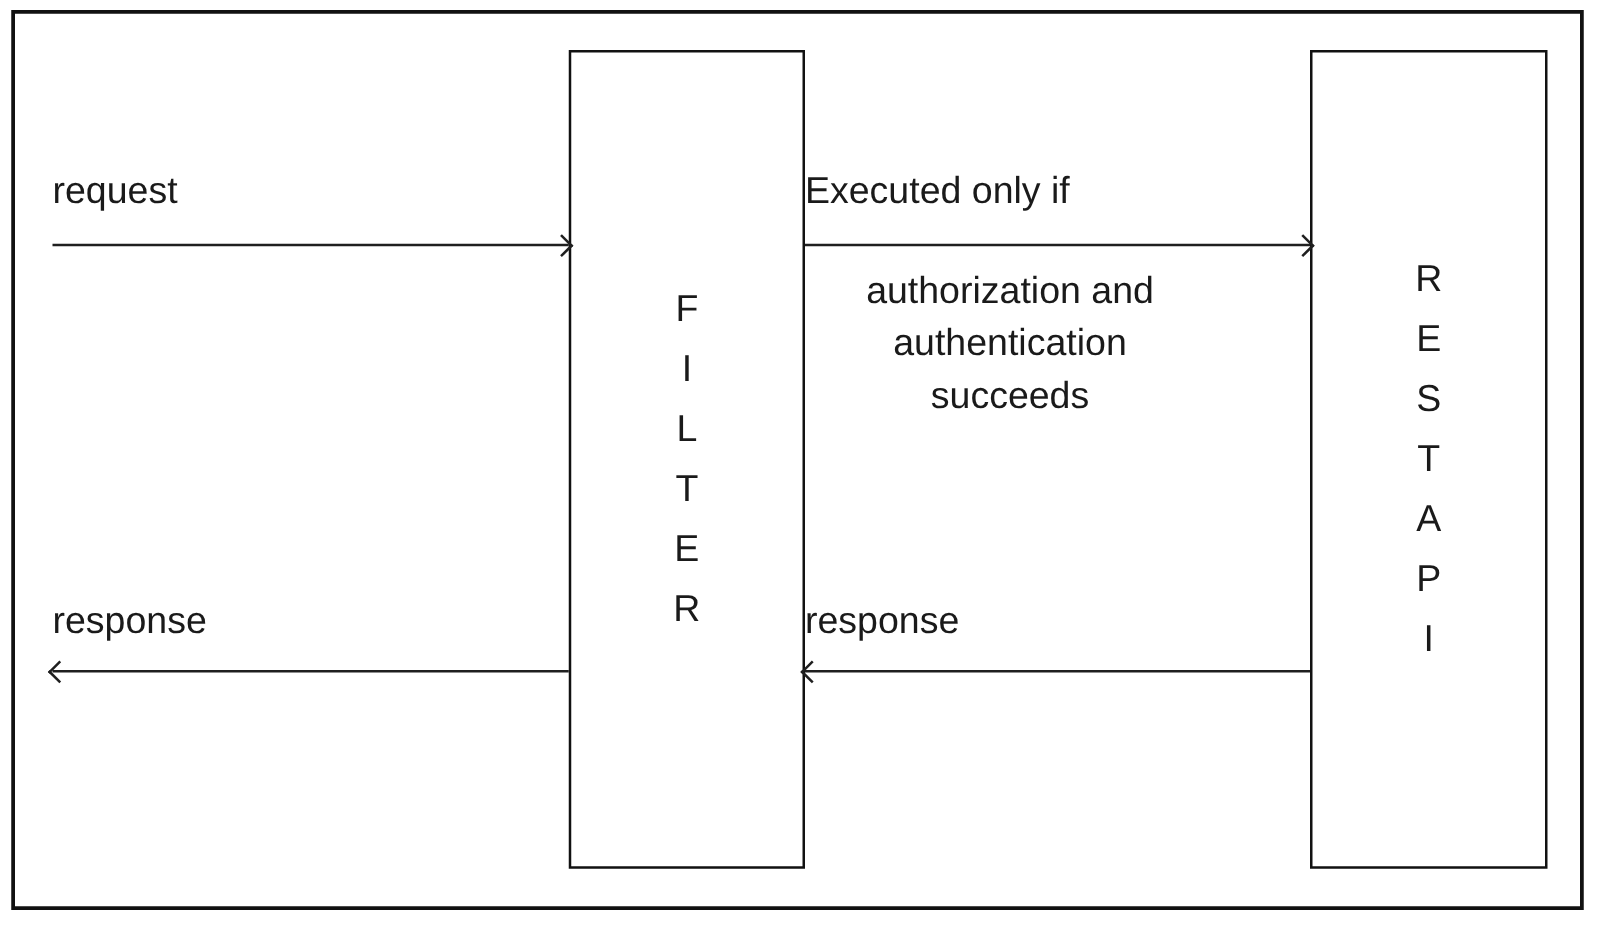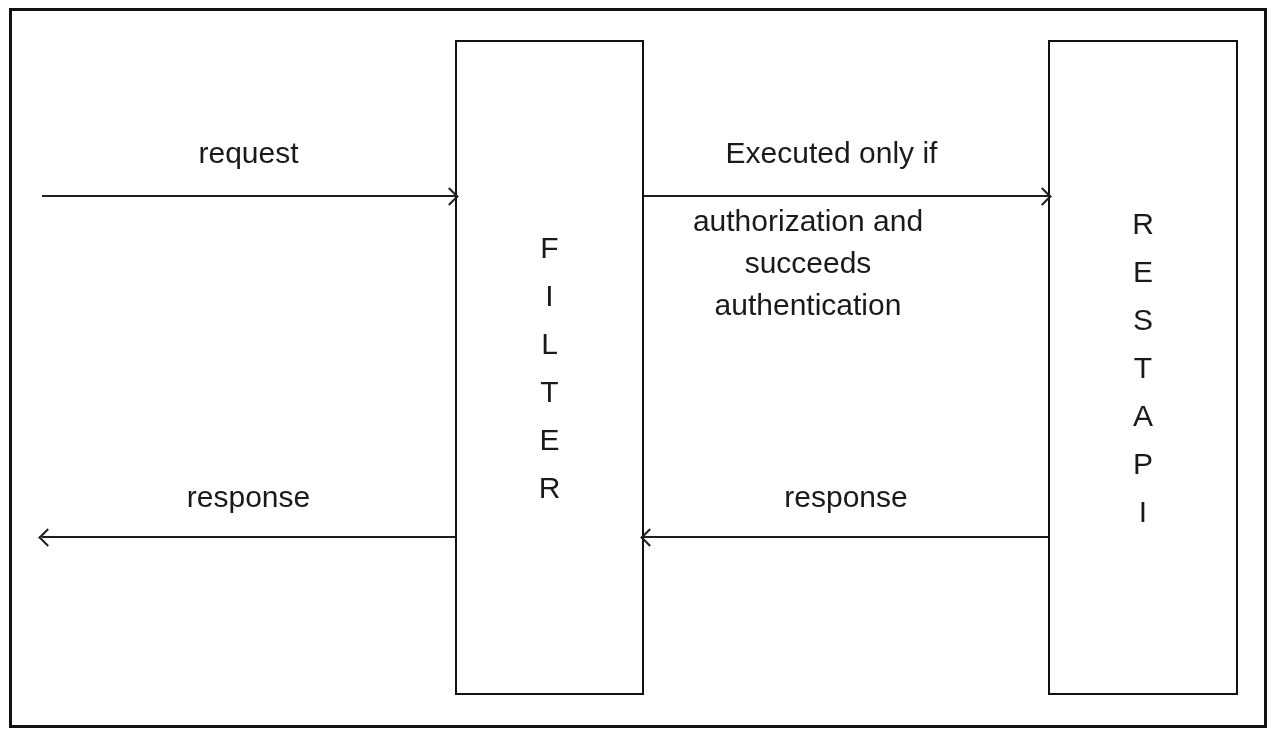--- a/index.html
+++ b/index.html
@@ -61,21 +61,20 @@
     border-right: 2px solid #1f1f1f;
     box-sizing: border-box;
   }
   .arrow.point-right::after { right: -1px; transform: rotate(45deg); }
   .arrow.point-left::after  { left: -1px;  transform: rotate(-135deg); }
 
   .arrow-label {
     position: absolute;
     font-size: 30px;
     color: #1a1a1a;
-    text-align: center;
     white-space: nowrap;
   }
   .condition-text {
     position: absolute;
     font-size: 30px;
     line-height: 42px;
     color: #1a1a1a;
     text-align: center;
   }
 </style>
@@ -103,24 +102,24 @@
     <span class="letter">A</span>
     <span class="letter">P</span>
     <span class="letter">I</span>
   </div>
 
   <div class="arrow point-right" style="left:42px; top:195px; width:413px;"></div>
   <div class="arrow-label" style="left:42px; top:136px; width:413px;">request</div>
 
   <div class="arrow point-right" style="left:644px; top:195px; width:404px;"></div>
   <div class="arrow-label" style="left:644px; top:136px; width:375px;">Executed only if</div>
-  <div class="condition-text" style="left:644px; top:200px; width:328px;">
+  <div class="condition-text" style="left:644px; top:212px; width:328px;">
     <div>authorization and</div>
+    <div>authentication</div>
     <div>succeeds</div>
-    <div>authentication</div>
   </div>
 
   <div class="arrow point-left" style="left:644px; top:536px; width:404px;"></div>
   <div class="arrow-label" style="left:644px; top:480px; width:404px;">response</div>
 
   <div class="arrow point-left" style="left:42px; top:536px; width:413px;"></div>
   <div class="arrow-label" style="left:42px; top:480px; width:413px;">response</div>
 
 </div>
 

